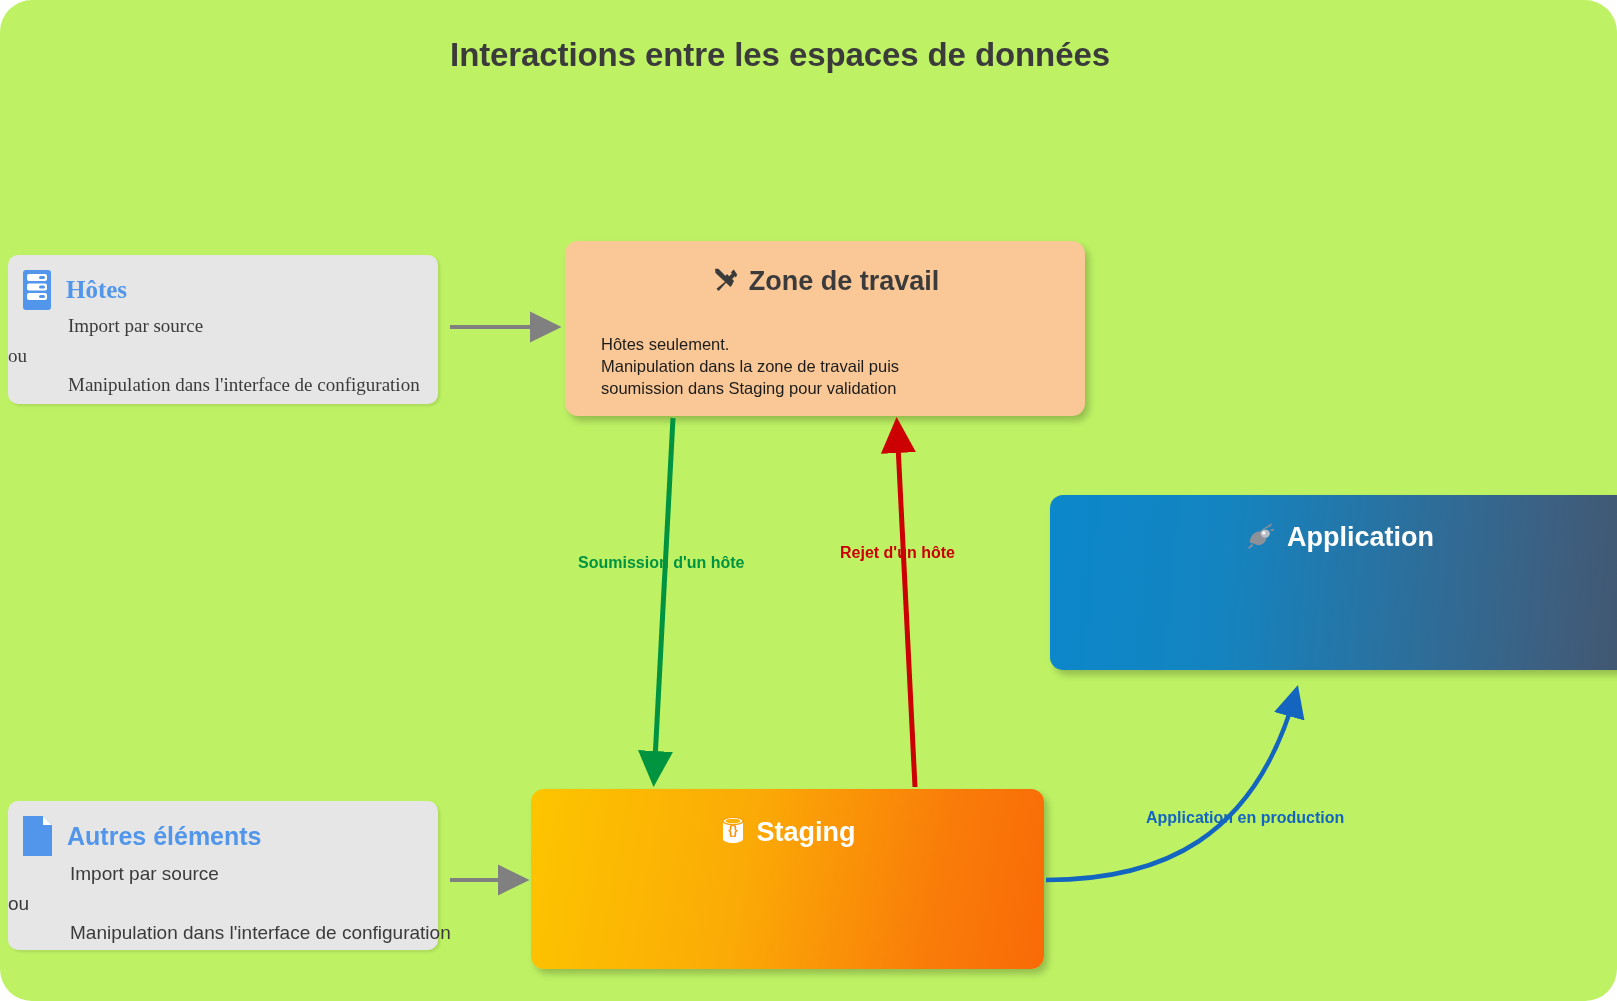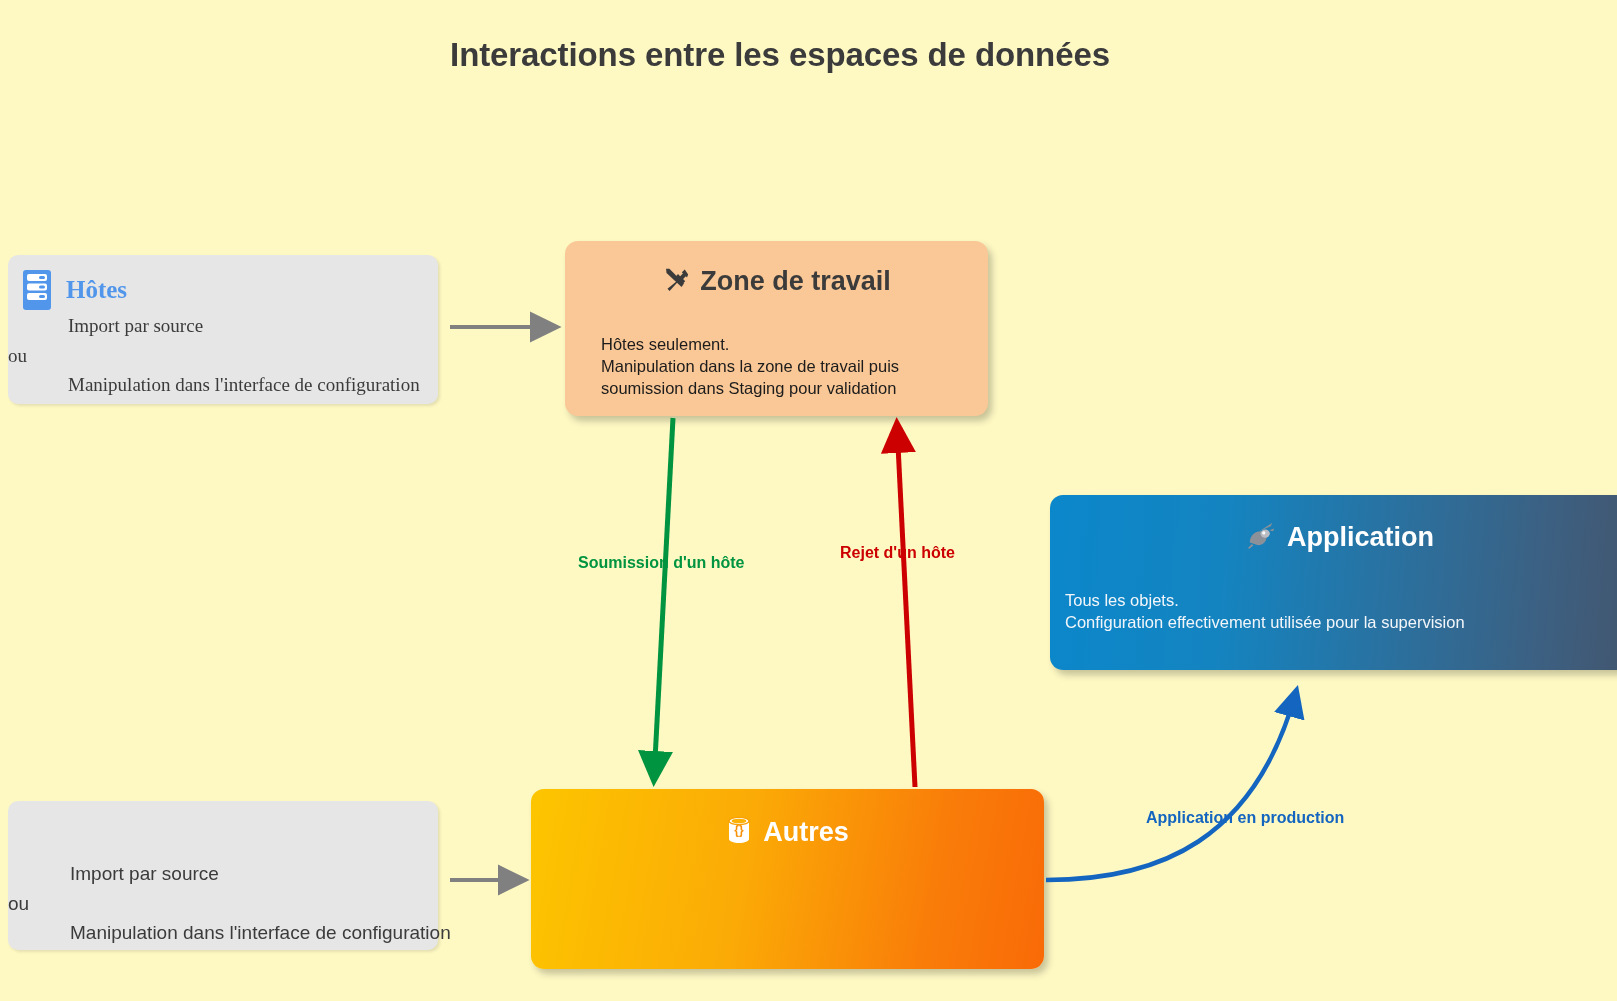--- a/index.html
+++ b/index.html
@@ -9,21 +9,22 @@
   }
   body {
     font-family: "Liberation Sans", sans-serif;
     -webkit-font-smoothing: antialiased;
   }
   #canvas {
     position: relative;
     width: 1617px;
     height: 1001px;
     overflow: hidden;
-    background: #fef9c3;
+    background: #bef264;
+    border-radius: 32px;
   }
 
   
   #page-title {
     position: absolute;
     left: 0;
     top: 36px;
     width: 1560px;
     text-align: center;
     font-size: 33px;
@@ -107,21 +108,21 @@
     position: absolute;
     font-size: 16.5px;
     line-height: 1.32;
     white-space: pre-line;
   }
 
   
   #box-workspace {
     left: 565px;
     top: 241px;
-    width: 423px;
+    width: 520px;
     height: 175px;
     background: #fac896;
     border-radius: 13px;
   }
   #box-workspace .stage-title { top: 25px; color: #3b3b3b; }
   #box-workspace .stage-body { left: 36px; top: 93px; color: #1c1c1c; }
 
   
   #box-staging {
     left: 531px;
@@ -188,20 +189,29 @@
       <span class="src-title">Hôtes</span>
     </div>
 
     <div class="src-line" style="left:60px; top:60px;">Import par source</div>
     <div class="src-line center" style="top:90px;">ou</div>
     <div class="src-line" style="left:60px; top:119px;">Manipulation dans l'interface de configuration</div>
   </div>
 
   <div class="box box-grey" id="box-autres" style="left:8px; top:801px; width:430px; height:149px;">
 
+    <div class="src-head" style="left:14px; top:14px;">
+      <span class="icon-doc">
+        <svg width="31" height="42" viewBox="0 0 31 42" xmlns="http://www.w3.org/2000/svg">
+          <path d="M1 1 H21 L30 10 V41 H1 Z" fill="#5196eb"></path>
+          <path d="M21 1 L30 10 H21 Z" fill="#ffffff"></path>
+        </svg>
+      </span>
+      <span class="src-title">Autres éléments</span>
+    </div>
 
     <div class="src-line" style="left:62px; top:62px;">Import par source</div>
     <div class="src-line center" style="top:92px;">ou</div>
     <div class="src-line" style="left:62px; top:121px;">Manipulation dans l'interface de configuration</div>
   </div>
 
   <div class="box box-shadowed" id="box-workspace">
     <div class="stage-title">
       <span class="glyph">
         <svg width="27" height="27" viewBox="0 0 32 32" xmlns="http://www.w3.org/2000/svg">
@@ -221,42 +231,40 @@
   <div class="box box-shadowed" id="box-staging">
     <div class="stage-title">
       <span class="glyph">
         <svg width="26" height="28" viewBox="0 0 26 28" xmlns="http://www.w3.org/2000/svg">
           <path d="M3 5 H23 V23 C23 25.2 18.5 27 13 27 C7.5 27 3 25.2 3 23 Z" fill="#ffffff"></path>
           <ellipse cx="13" cy="5" rx="10" ry="3.6" fill="#ffffff" stroke="#f8a007" stroke-width="1.4"></ellipse>
           <ellipse cx="13" cy="5" rx="7.4" ry="2.3" fill="#fbb208"></ellipse>
           <text x="13" y="17.5" font-family="Liberation Sans, sans-serif" font-size="12" font-weight="bold" fill="#f79108" text-anchor="middle">{}</text>
         </svg>
       </span>
-      <span>Autres</span>
+      <span>Staging</span>
     </div>
   </div>
 
   <div class="box box-shadowed" id="box-production">
     <div class="stage-title">
       <span class="glyph">
         <svg width="30" height="28" viewBox="0 0 32 30" xmlns="http://www.w3.org/2000/svg">
           <g fill="#8c9199">
             <path d="M14 11 L28 2 L26.5 5.5 Z" opacity="0.95"></path>
             <path d="M4 23 C4 16 9 11 16 11 L22 17 C22 22 18 26 13 26 Z"></path>
             <ellipse cx="20.5" cy="13.5" rx="5" ry="4.4" fill="#b9bdc3"></ellipse>
             <circle cx="19" cy="12.8" r="1.7" fill="#ffffff"></circle>
             <path d="M6 25 L2 29 L3.5 29.8 L8 26 Z"></path>
             <path d="M25 10 L30 8 L29 11 Z"></path>
           </g>
         </svg>
       </span>
       <span>Application</span>
     </div>
-    <div class="stage-body">Tous les objets.
-Configuration effectivement utilisée pour la supervision</div>
   </div>
 
   <div class="arrow-label" style="left:578px; top:554px; color:#009440;">Soumission d'un hôte</div>
   <div class="arrow-label" style="left:840px; top:544px; color:#cc0000;">Rejet d'un hôte</div>
   <div class="arrow-label" style="left:1146px; top:809px; color:#1365c0;">Application en production</div>
 
   <svg id="arrows" viewBox="0 0 1617 1001" xmlns="http://www.w3.org/2000/svg">
     <defs>
       <marker id="ah-grey" markerWidth="9" markerHeight="9" refX="6.6" refY="4.5" orient="auto">
         <path d="M0,0.6 L8,4.5 L0,8.4 Z" fill="#808080"></path>

